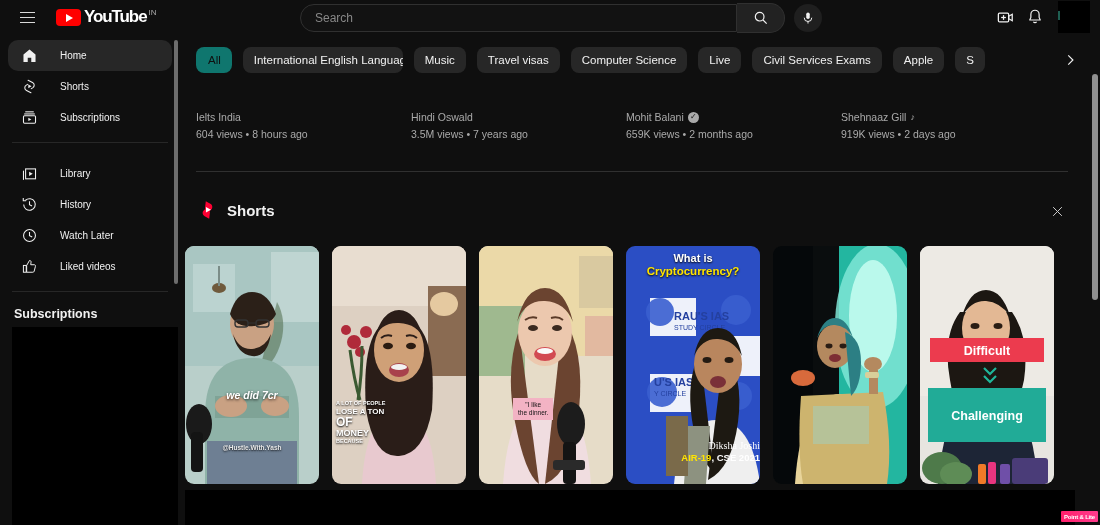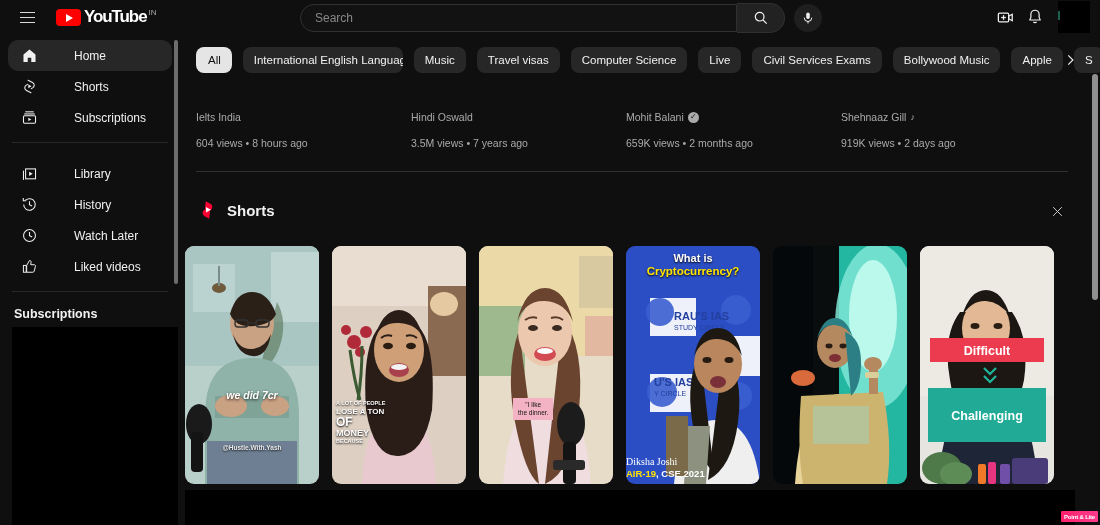--- a/index.html
+++ b/index.html
@@ -90,21 +90,21 @@
   .side-item {
     display: flex; align-items: center; height: 31px;
     margin: 0 8px; padding-left: 10px; border-radius: 10px;
     cursor: pointer; color: #f1f1f1;
   }
   .side-item.active { background: #272727; }
   .side-ico {
     width: 22px; height: 22px; display: flex; align-items: center;
     justify-content: center; flex: 0 0 22px;
   }
-  .side-label { font-size: 12px; margin-left: 34px; white-space: nowrap; }
+  .side-label { font-size: 10px; margin-left: 20px; white-space: nowrap; }
   .side-div { height: 1px; background: #272727; margin: 9px 12px; }
   .side-head {
     font-size: 12.5px; font-weight: bold; color: #f1f1f1;
     padding: 6px 0 6px 14px;
   }
   .side-blackblock {
     margin: 0 0 0 12px; width: 166px; height: 200px; background: #000;
   }
   .side-scroll {
     position: absolute; right: 2px; top: 6px; width: 4px; height: 244px;
@@ -119,36 +119,36 @@
   .chips-bar {
     position: absolute; top: 8px; left: 0; width: 920px; height: 36px;
     display: flex; align-items: center; gap: 11px; padding-left: 16px;
     overflow: hidden;
   }
   .chip {
     height: 26px; padding: 0 11px; border-radius: 8px; background: #272727;
     color: #f1f1f1; font-size: 11.5px; display: flex; align-items: center;
     white-space: nowrap; cursor: pointer; flex: 0 0 auto;
   }
-  .chip.active { background: #e5e5e5; color: #0f0f0f; padding-left: 12px; }
+  .chip.active { background: #0f766e; color: #0f0f0f; padding-left: 12px; }
   .chip.truncated { max-width: 160px; overflow: hidden; }
   .chips-next {
     position: absolute; right: 18px; top: 14px; width: 24px; height: 24px;
     display: flex; align-items: center; justify-content: center; cursor: pointer;
   }
 
   .meta-row {
     position: absolute; top: 77px; left: 0; width: 920px;
     display: flex; padding: 0 16px;
   }
   .meta-cell { width: 215px; margin-right: 0; }
   .meta-chan {
     font-size: 10.5px; color: #aaa; display: flex; align-items: center; gap: 4px;
   }
-  .meta-stats { font-size: 10.5px; color: #aaa; margin-top: 14px; }
+  .meta-stats { font-size: 10.5px; color: #aaa; margin-top: 5px; }
   .verified {
     width: 11px; height: 11px; border-radius: 50%; background: #aaa;
     color: #0f0f0f; font-size: 8px; display: flex; align-items: center;
     justify-content: center; line-height: 1;
   }
   .music-badge { font-size: 9px; color: #aaa; }
 
   .hr-div {
     position: absolute; top: 137px; left: 16px; width: 872px;
     height: 1px; background: #303030;
@@ -341,21 +341,20 @@
   <div class="main">
 
     <div class="chips-bar">
       <div class="chip active">All</div>
       <div class="chip truncated">International English Languag…</div>
       <div class="chip">Music</div>
       <div class="chip">Travel visas</div>
       <div class="chip">Computer Science</div>
       <div class="chip">Live</div>
       <div class="chip">Civil Services Exams</div>
-      <div class="chip">Bollywood Music</div>
       <div class="chip">Apple</div>
       <div class="chip">S</div>
     </div>
     <div class="chips-next">
       <svg width="14" height="14" viewBox="0 0 24 24">
         <polyline points="9,4 17,12 9,20" fill="none" stroke="#f1f1f1" stroke-width="2"></polyline>
       </svg>
     </div>
 
     <div class="meta-row">
@@ -521,21 +520,21 @@
           <ellipse cx="81" cy="114" rx="4.5" ry="3" fill="#241a12"></ellipse>
           <ellipse cx="103" cy="114" rx="4.5" ry="3" fill="#241a12"></ellipse>
           <ellipse cx="92" cy="136" rx="8" ry="6" fill="#7a3038"></ellipse>
           <path d="M62 180h22l-4 58H58z" fill="#8d9280"></path>
           <rect x="40" y="170" width="22" height="60" fill="#7a6a4a"></rect>
         </svg>
         <div style="position:absolute;left:0;right:0;top:6px;text-align:center;line-height:1.15;">
           <div style="font-size:11px;font-weight:bold;color:#fff;text-shadow:0 1px 2px #000;">What is</div>
           <div style="font-size:11.5px;font-weight:bold;color:#ffe400;text-shadow:0 1px 2px #000;">Cryptocurrency?</div>
         </div>
-        <div style="position:absolute;left:0;right:0;bottom:4px;text-align:left;line-height:1.3;">
+        <div style="position:absolute;left:0;right:0;bottom:20px;text-align:right;line-height:1.3;">
           <div style="font-size:10px;color:#fff;font-family:'Liberation Serif',serif;">Diksha Joshi</div>
           <div style="font-size:9.5px;font-weight:bold;color:#fff;">
             <span style="color:#ffe400;">AIR-19</span><span>, CSE 2021</span>
           </div>
         </div>
       </div>
 
       <div class="short-card">
         <svg class="short-img" viewBox="0 0 134 238" preserveAspectRatio="none">
           <rect width="134" height="238" fill="#0a0d0e"></rect>

